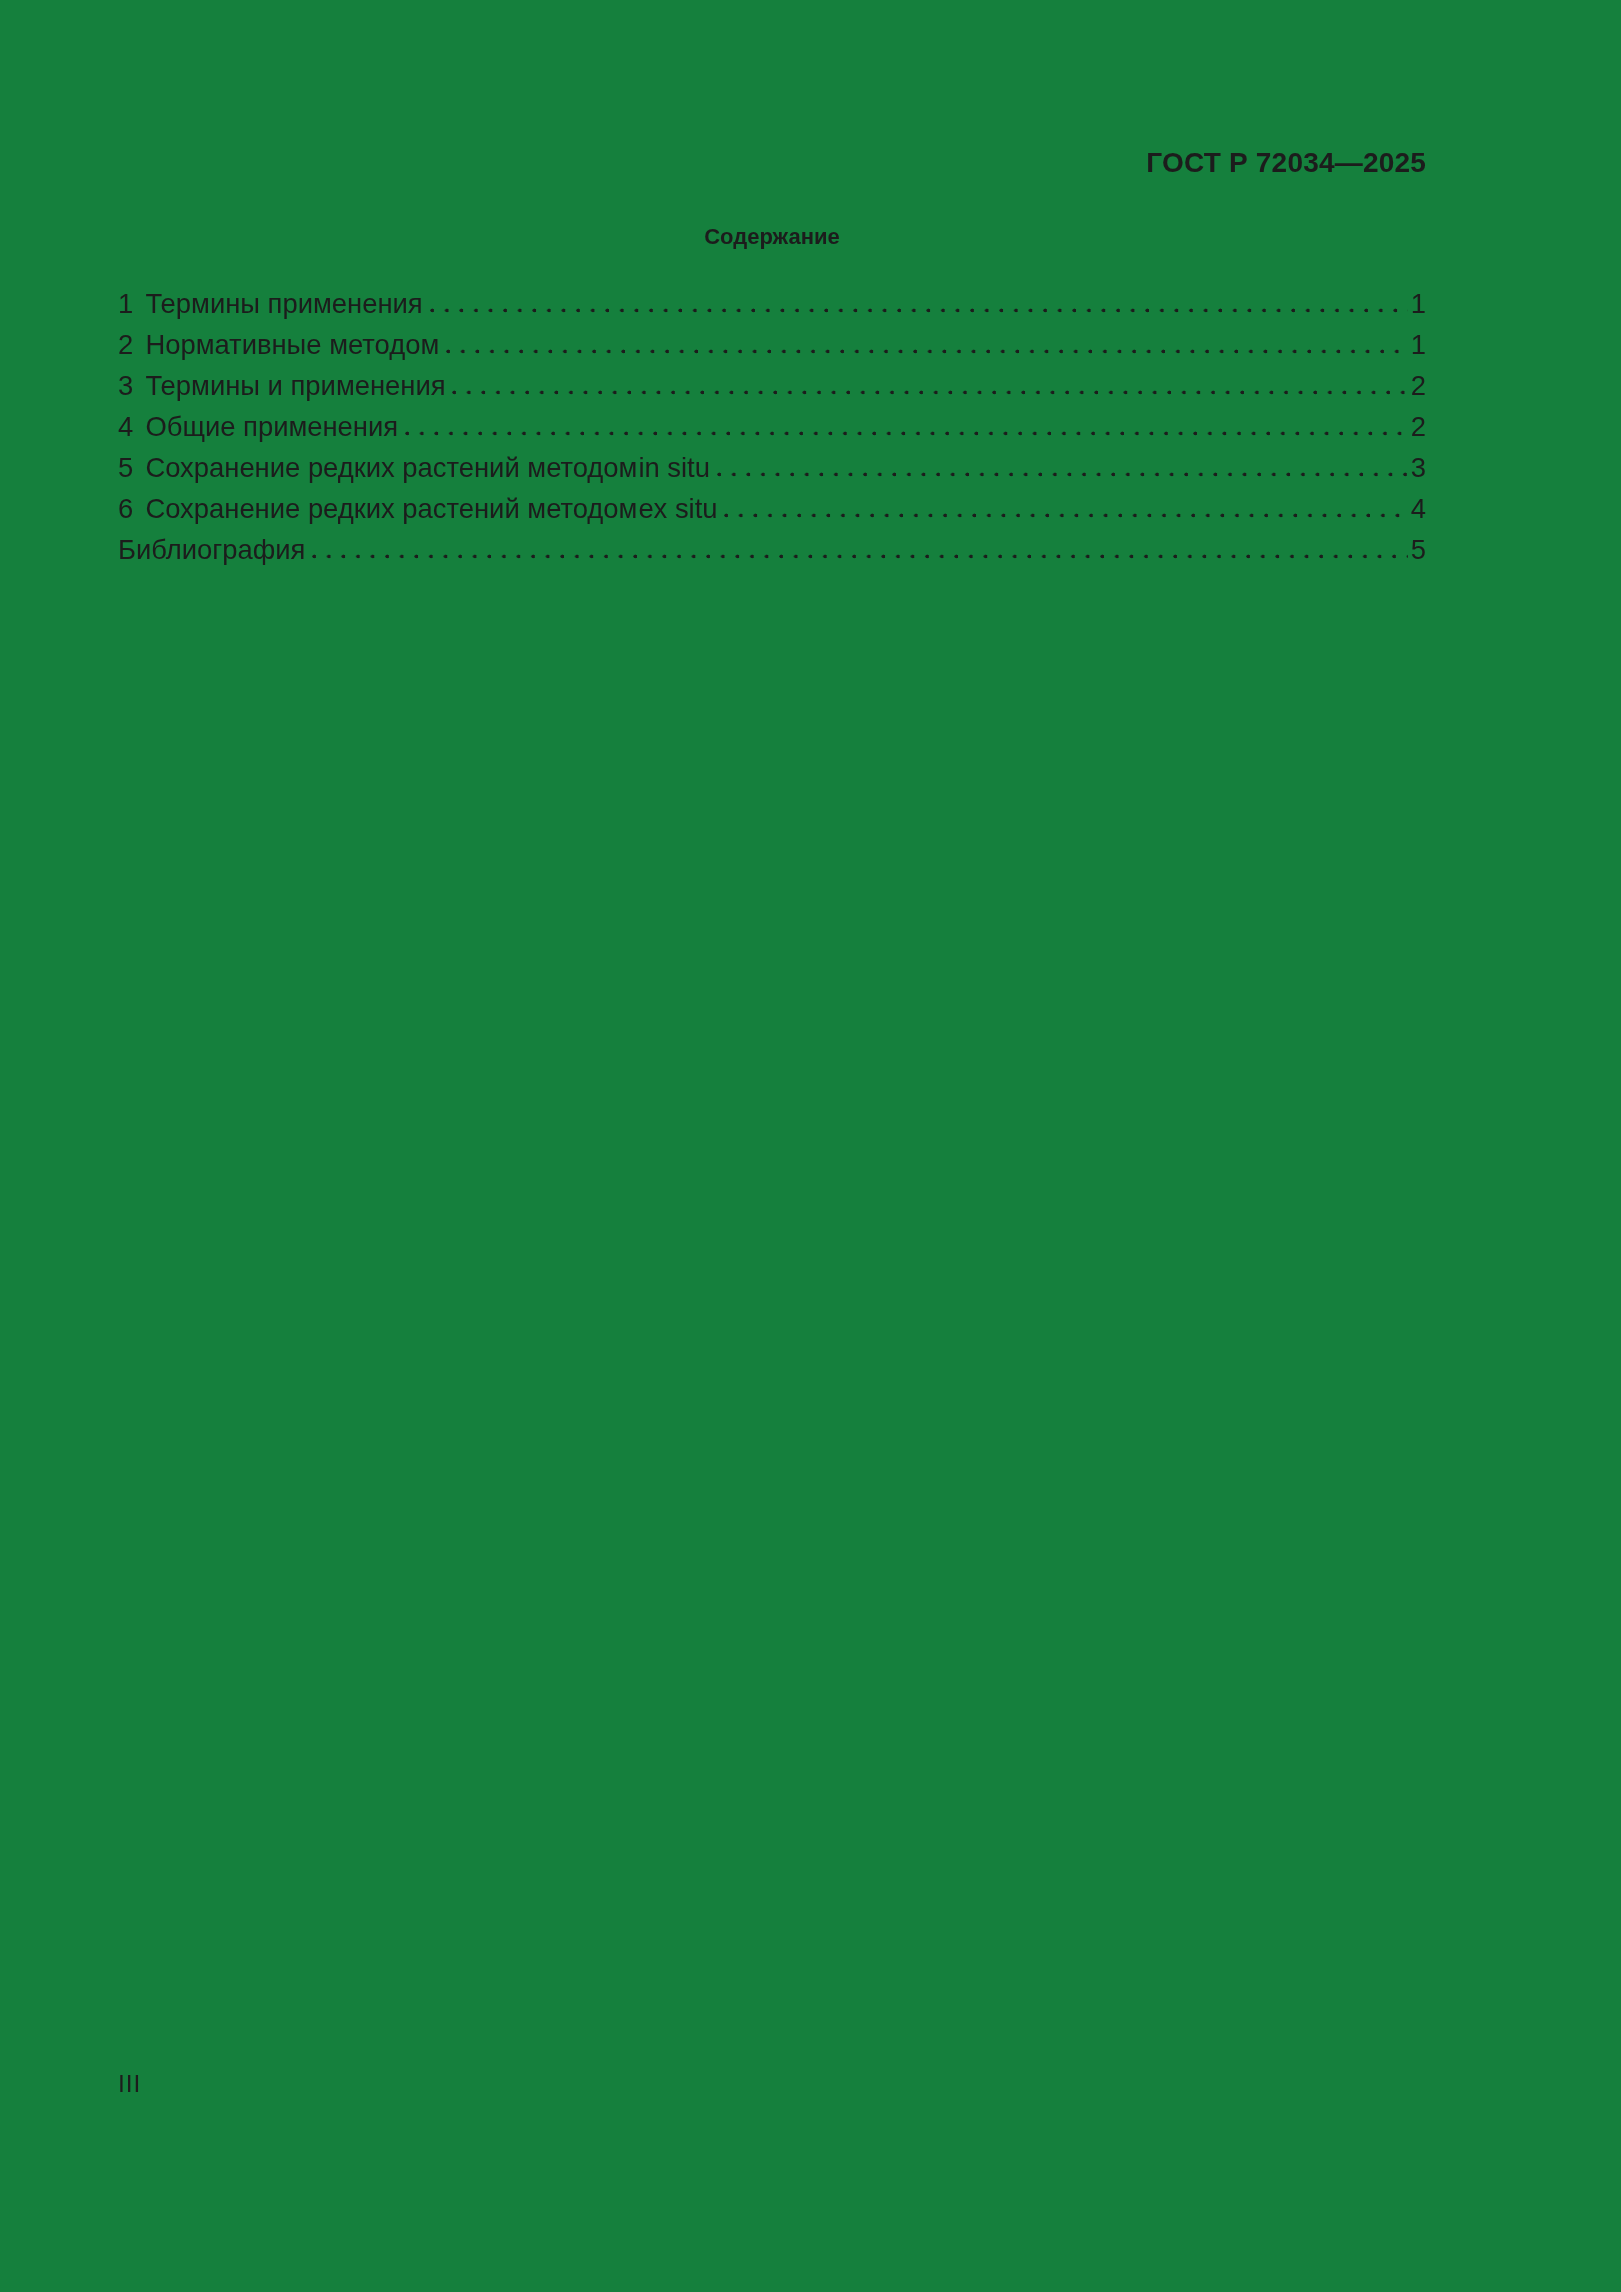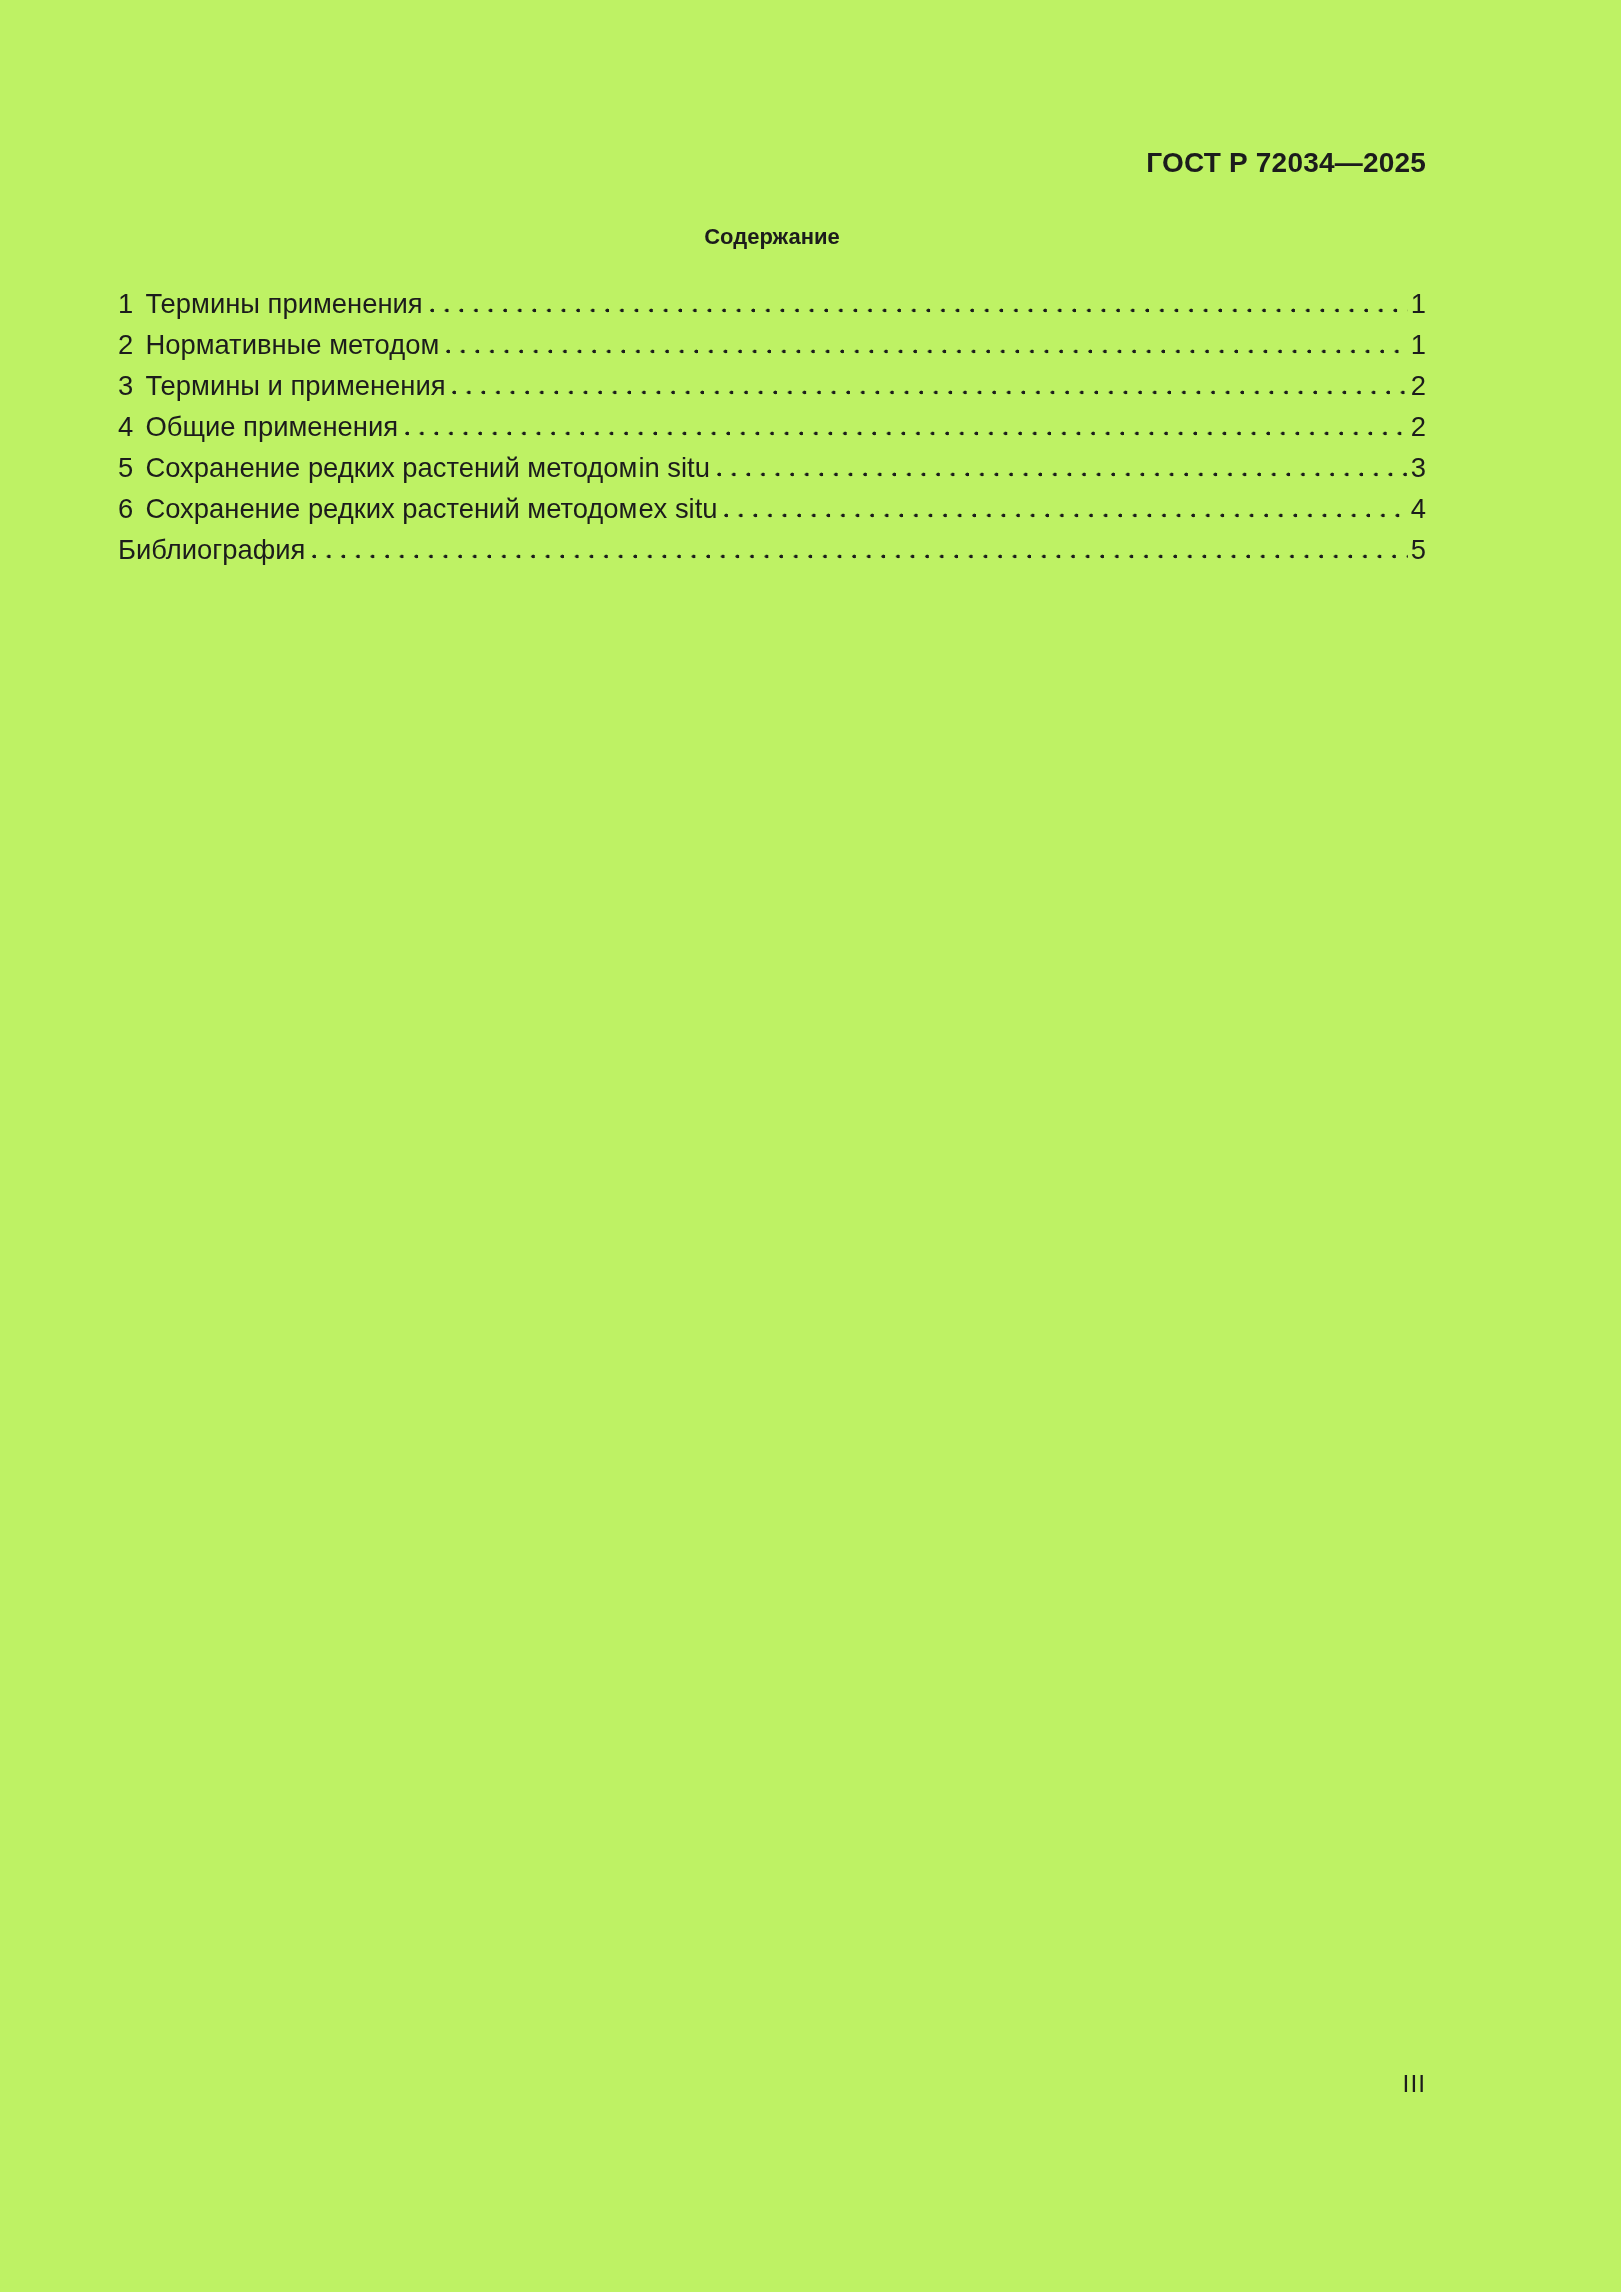--- a/index.html
+++ b/index.html
@@ -4,21 +4,21 @@
 <style>
   html, body {
     margin: 0;
     padding: 0;
     background: #ffffff;
   }
   .page {
     position: relative;
     width: 1621px;
     height: 2293px;
-    background: #bef264;
+    background: #15803d;
     overflow: hidden;
     font-family: "Liberation Sans", "DejaVu Sans", sans-serif;
     color: #1c1c1c;
   }
   .doc-header {
     position: absolute;
     top: 147px;
     left: 118px;
     width: 1308px;
     text-align: right;
@@ -69,21 +69,20 @@
     background-size: 14.6px 4.9px;
     background-repeat: repeat-x;
     background-position: left bottom;
   }
   .toc-page { flex: none; }
   .doc-footer {
     position: absolute;
     top: 2070px;
     left: 118px;
     width: 1308px;
-    text-align: right;
     font-size: 24.5px;
     letter-spacing: 1px;
   }
 </style>
 </head>
 <body>
 
 <div class="page">
 
   <div class="doc-header">ГОСТ Р 72034—2025</div>

